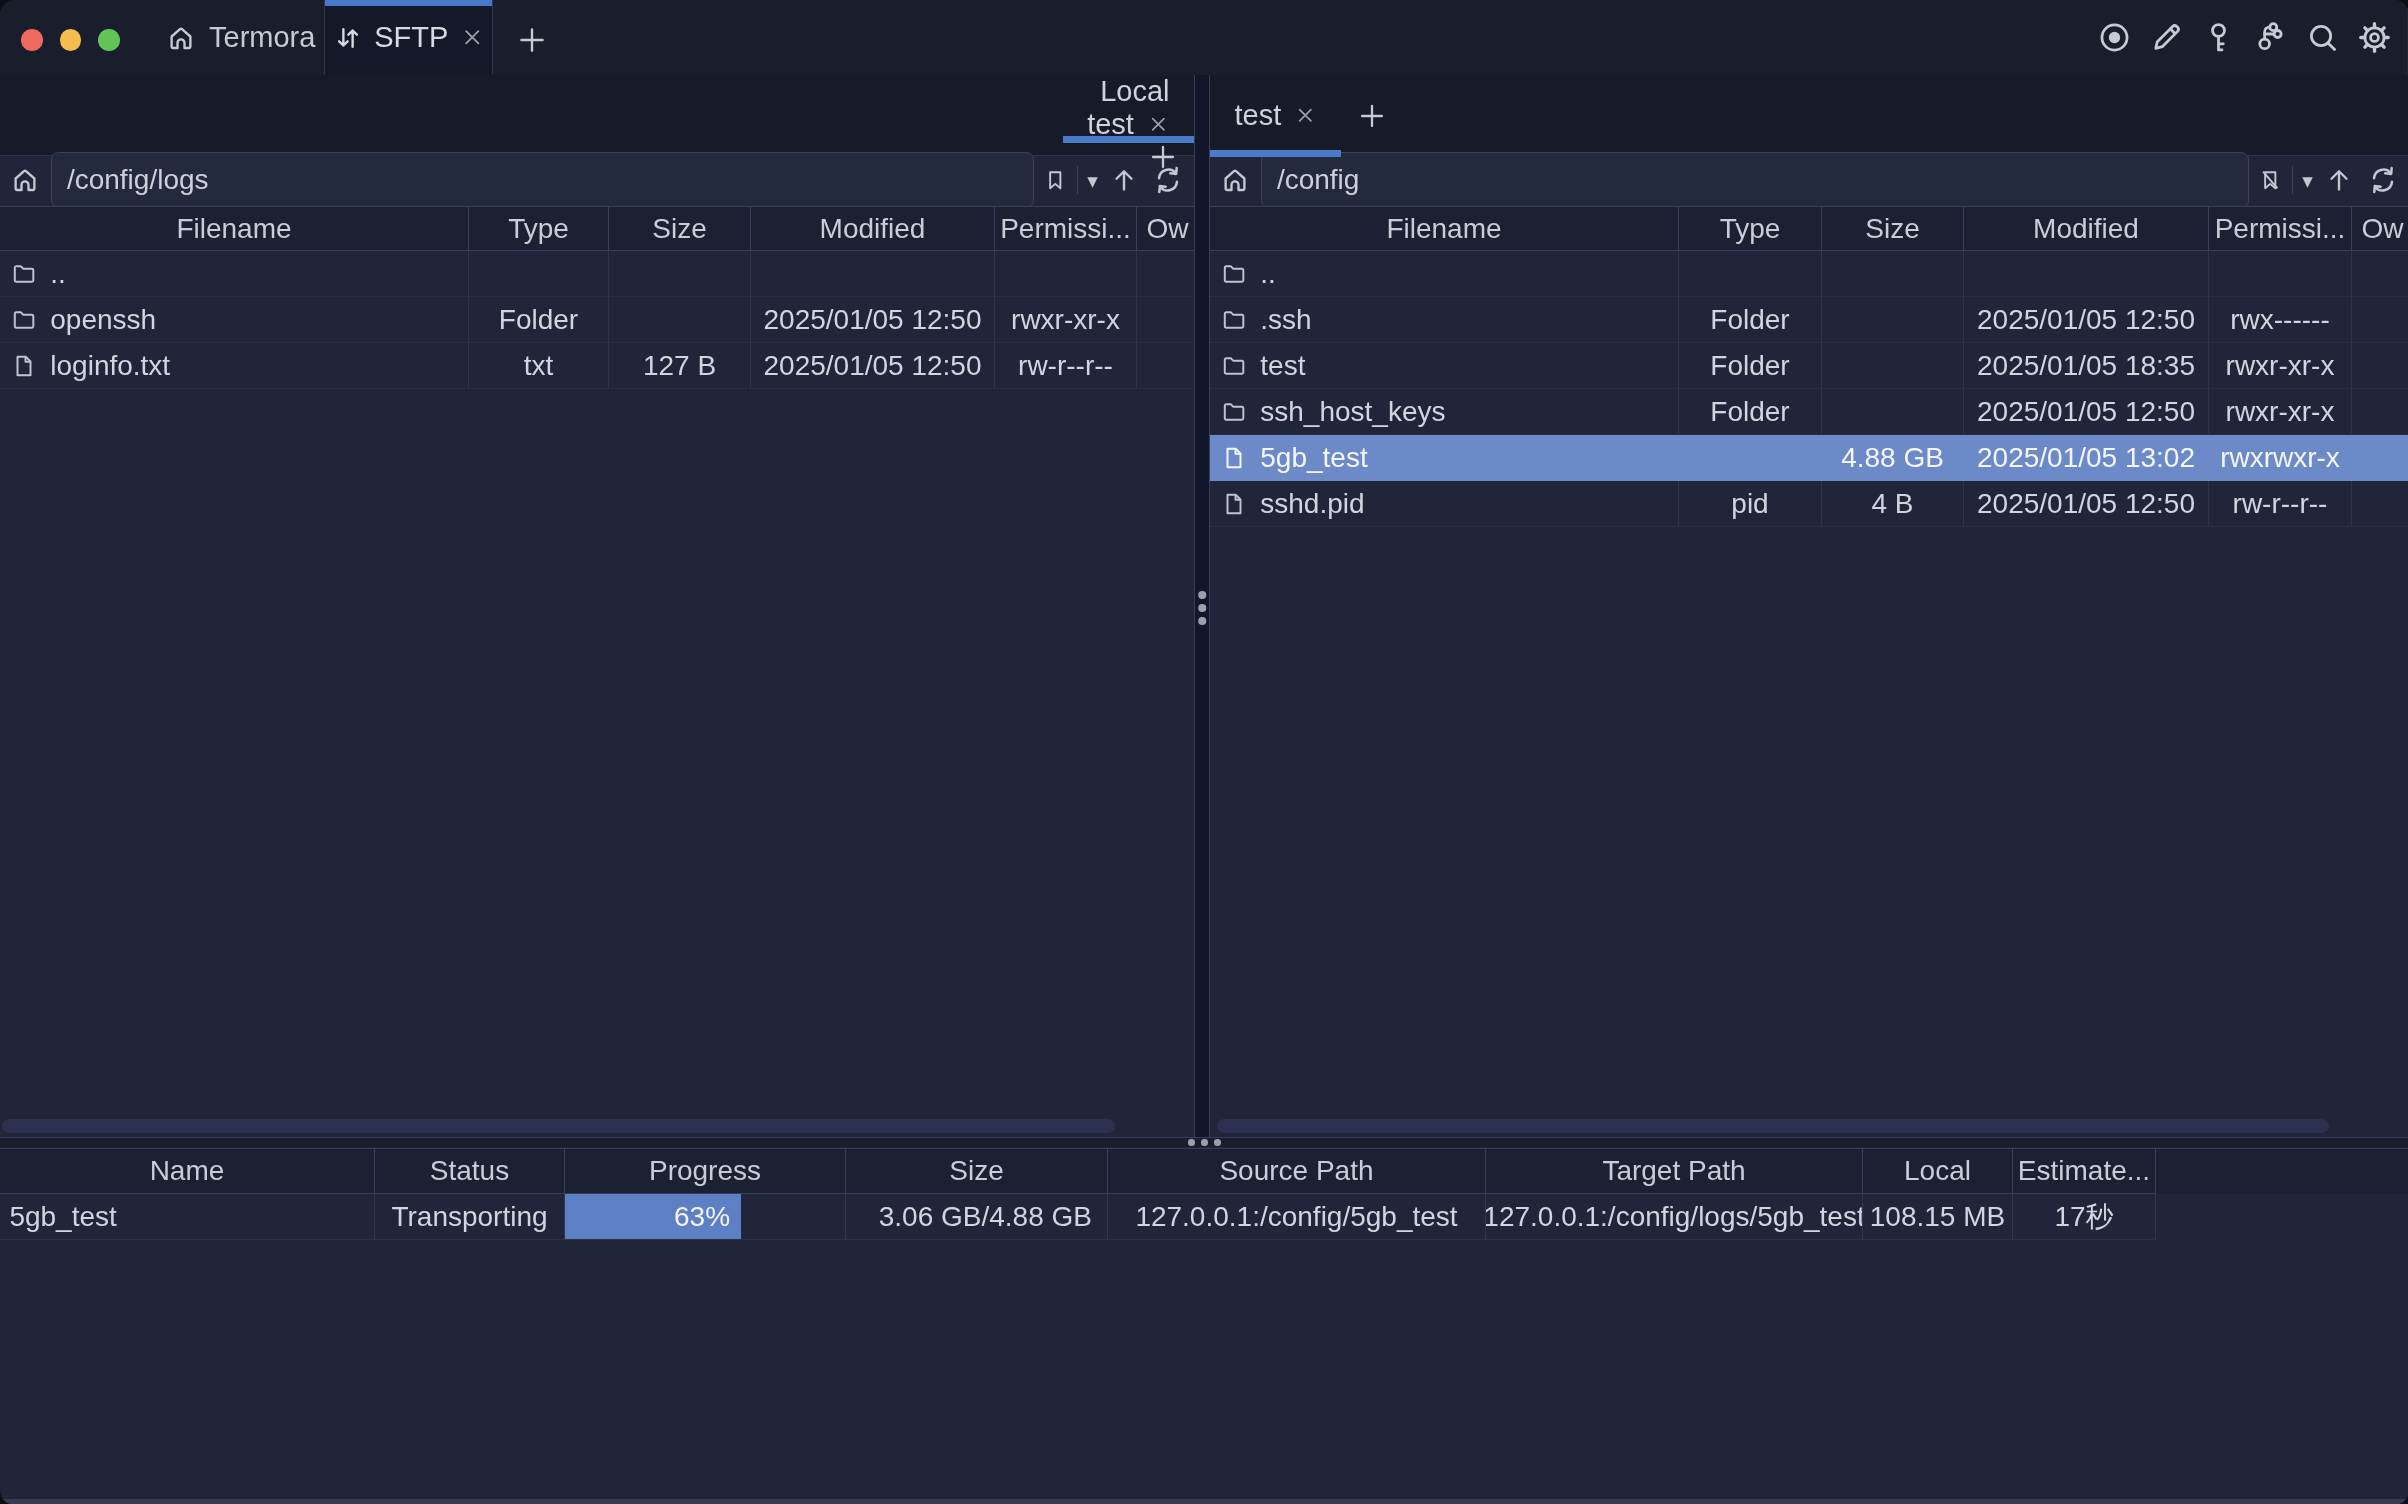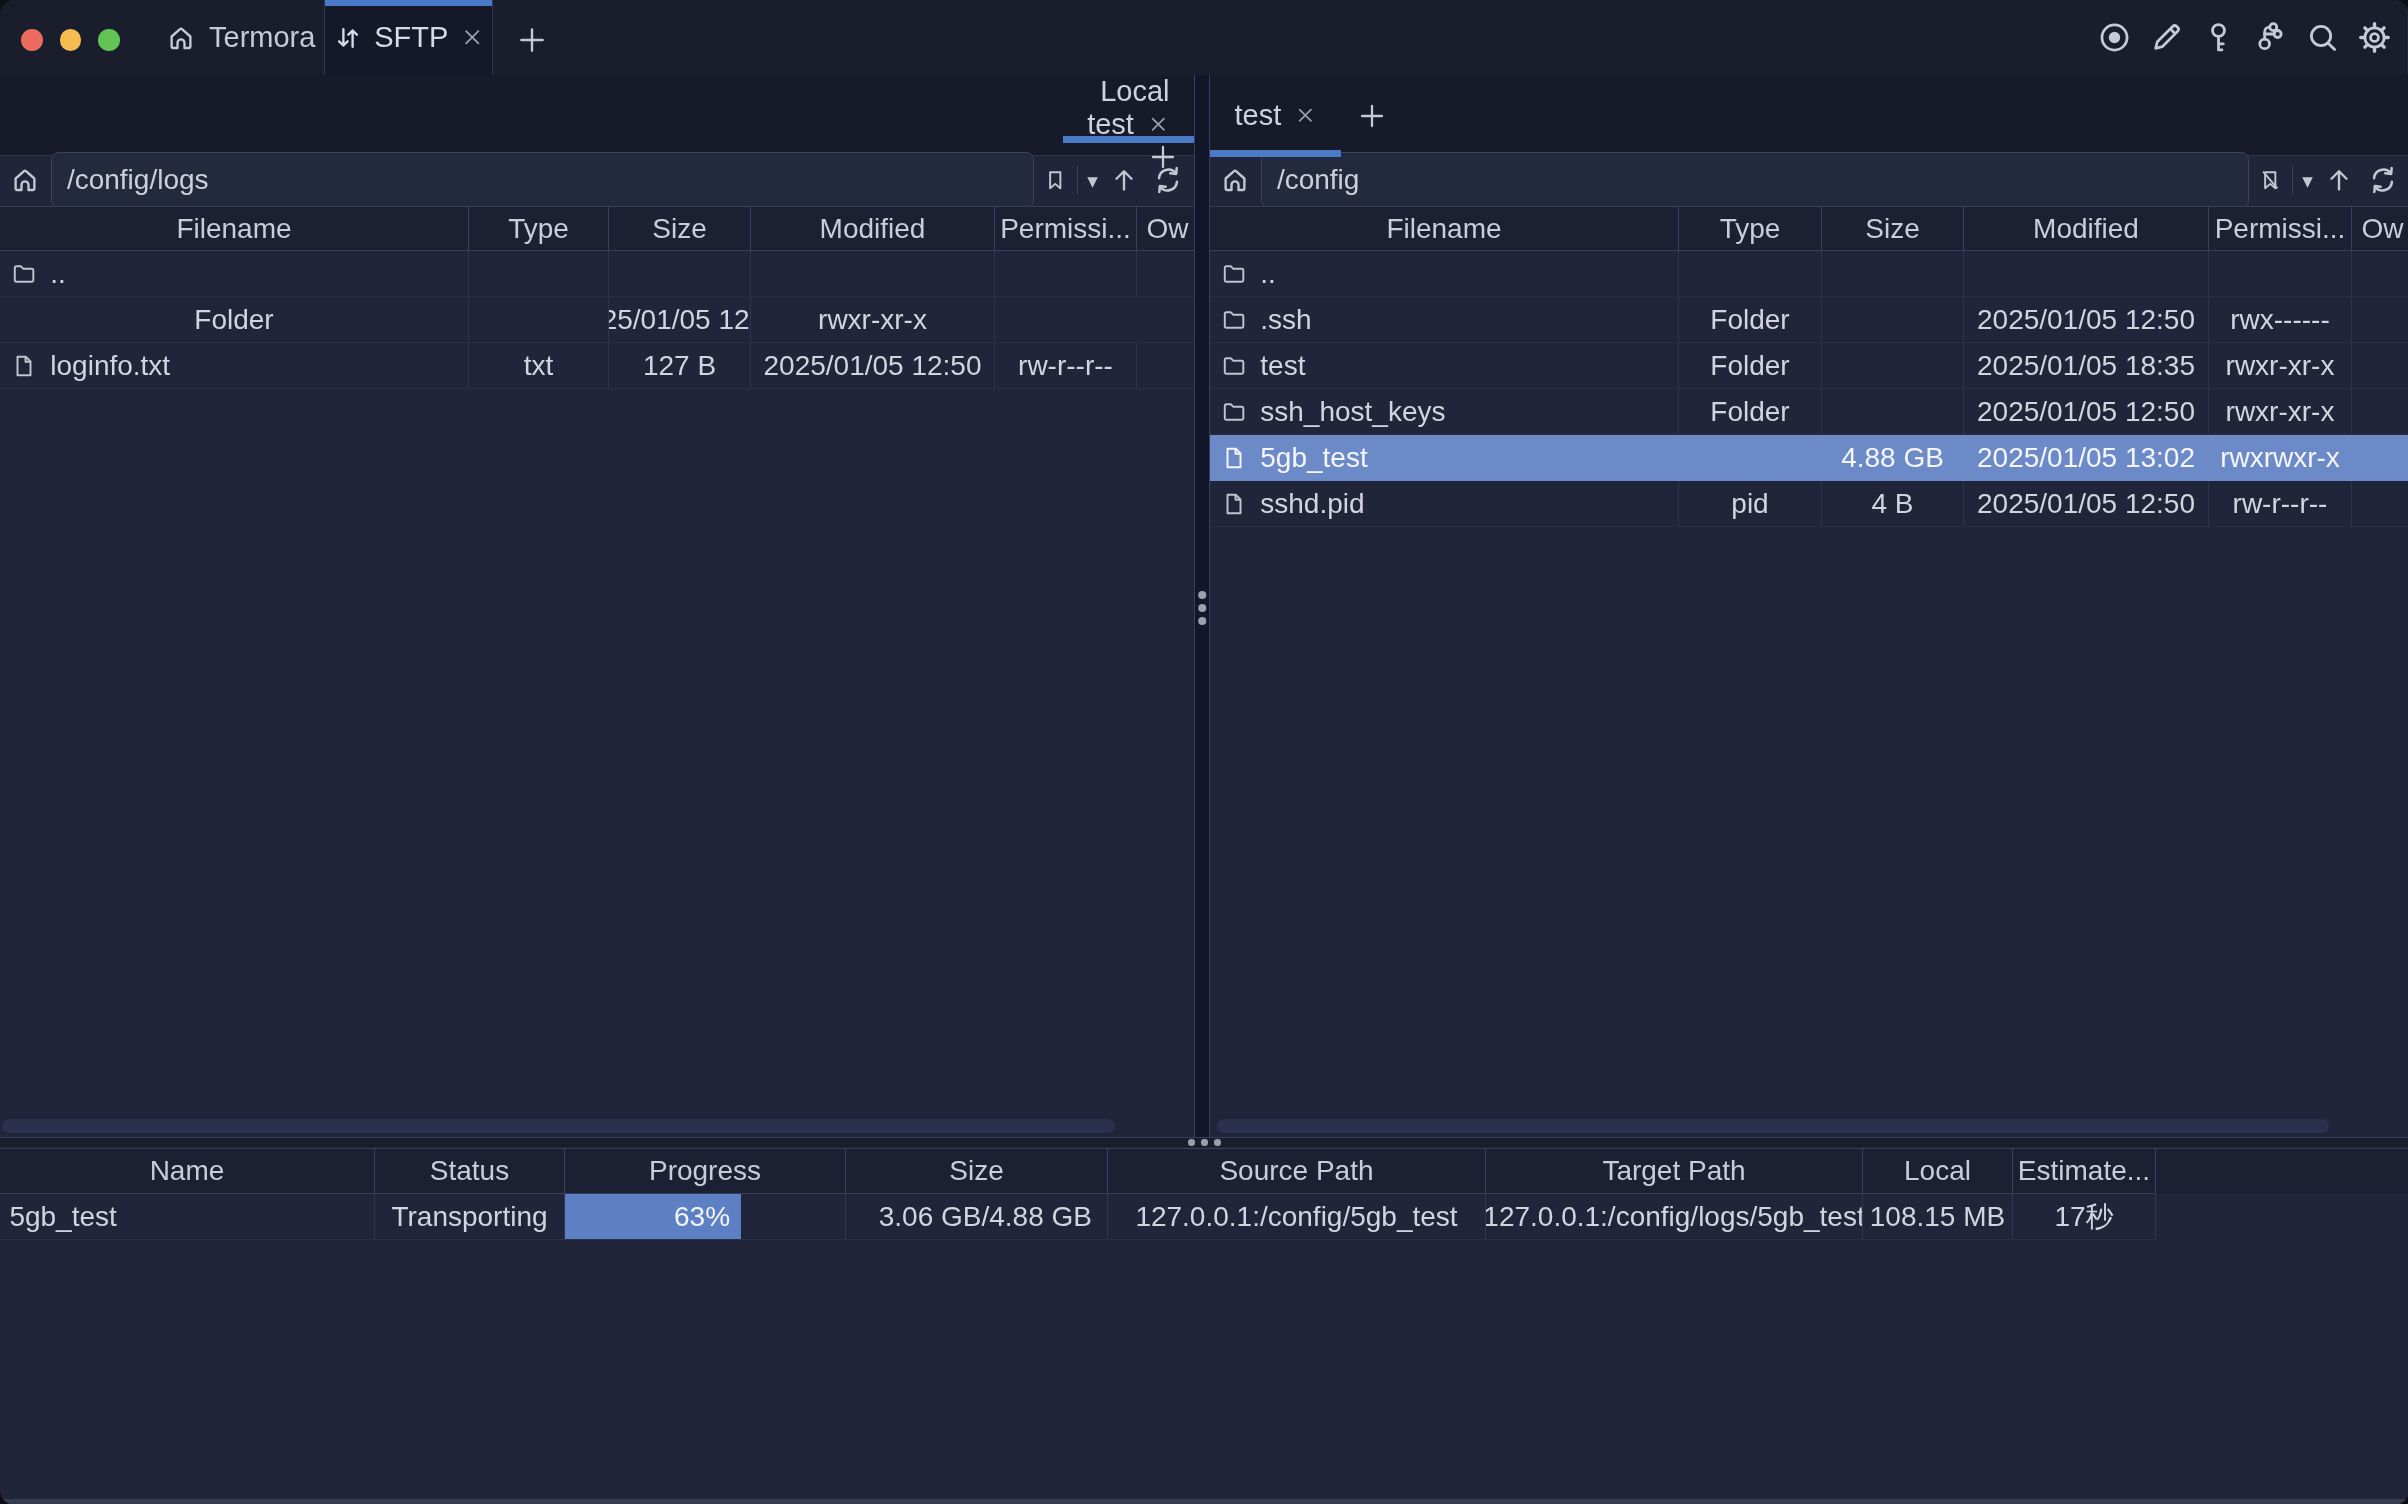--- a/index.html
+++ b/index.html
@@ -244,20 +244,28 @@
               <span>..</span>
             </div>
           <div class="c"></div>
           <div class="c"></div>
           <div class="c"></div>
           <div class="c"></div>
           <div class="c"></div>
         </div>
 
         <div class="tr frow cols-l">
+          <div class="c name">
+              <span class="fic">
+                <svg width="26" height="26" viewBox="0 0 24 24" fill="none" stroke="currentColor" stroke-width="1.8" stroke-linejoin="round">
+                  <path d="M3.5 6.3c0-.8.6-1.4 1.4-1.4h4.3l2 2.2h8a1.4 1.4 0 0 1 1.4 1.4v9.2a1.4 1.4 0 0 1-1.4 1.4H4.9a1.4 1.4 0 0 1-1.4-1.4z"></path>
+                </svg>
+              </span>
+              <span>openssh</span>
+            </div>
           <div class="c">Folder</div>
           <div class="c"></div>
           <div class="c">2025/01/05 12:50</div>
           <div class="c">rwxr-xr-x</div>
           <div class="c"></div>
         </div>
 
         <div class="tr frow cols-l">
           <div class="c name">
               <span class="fic">

